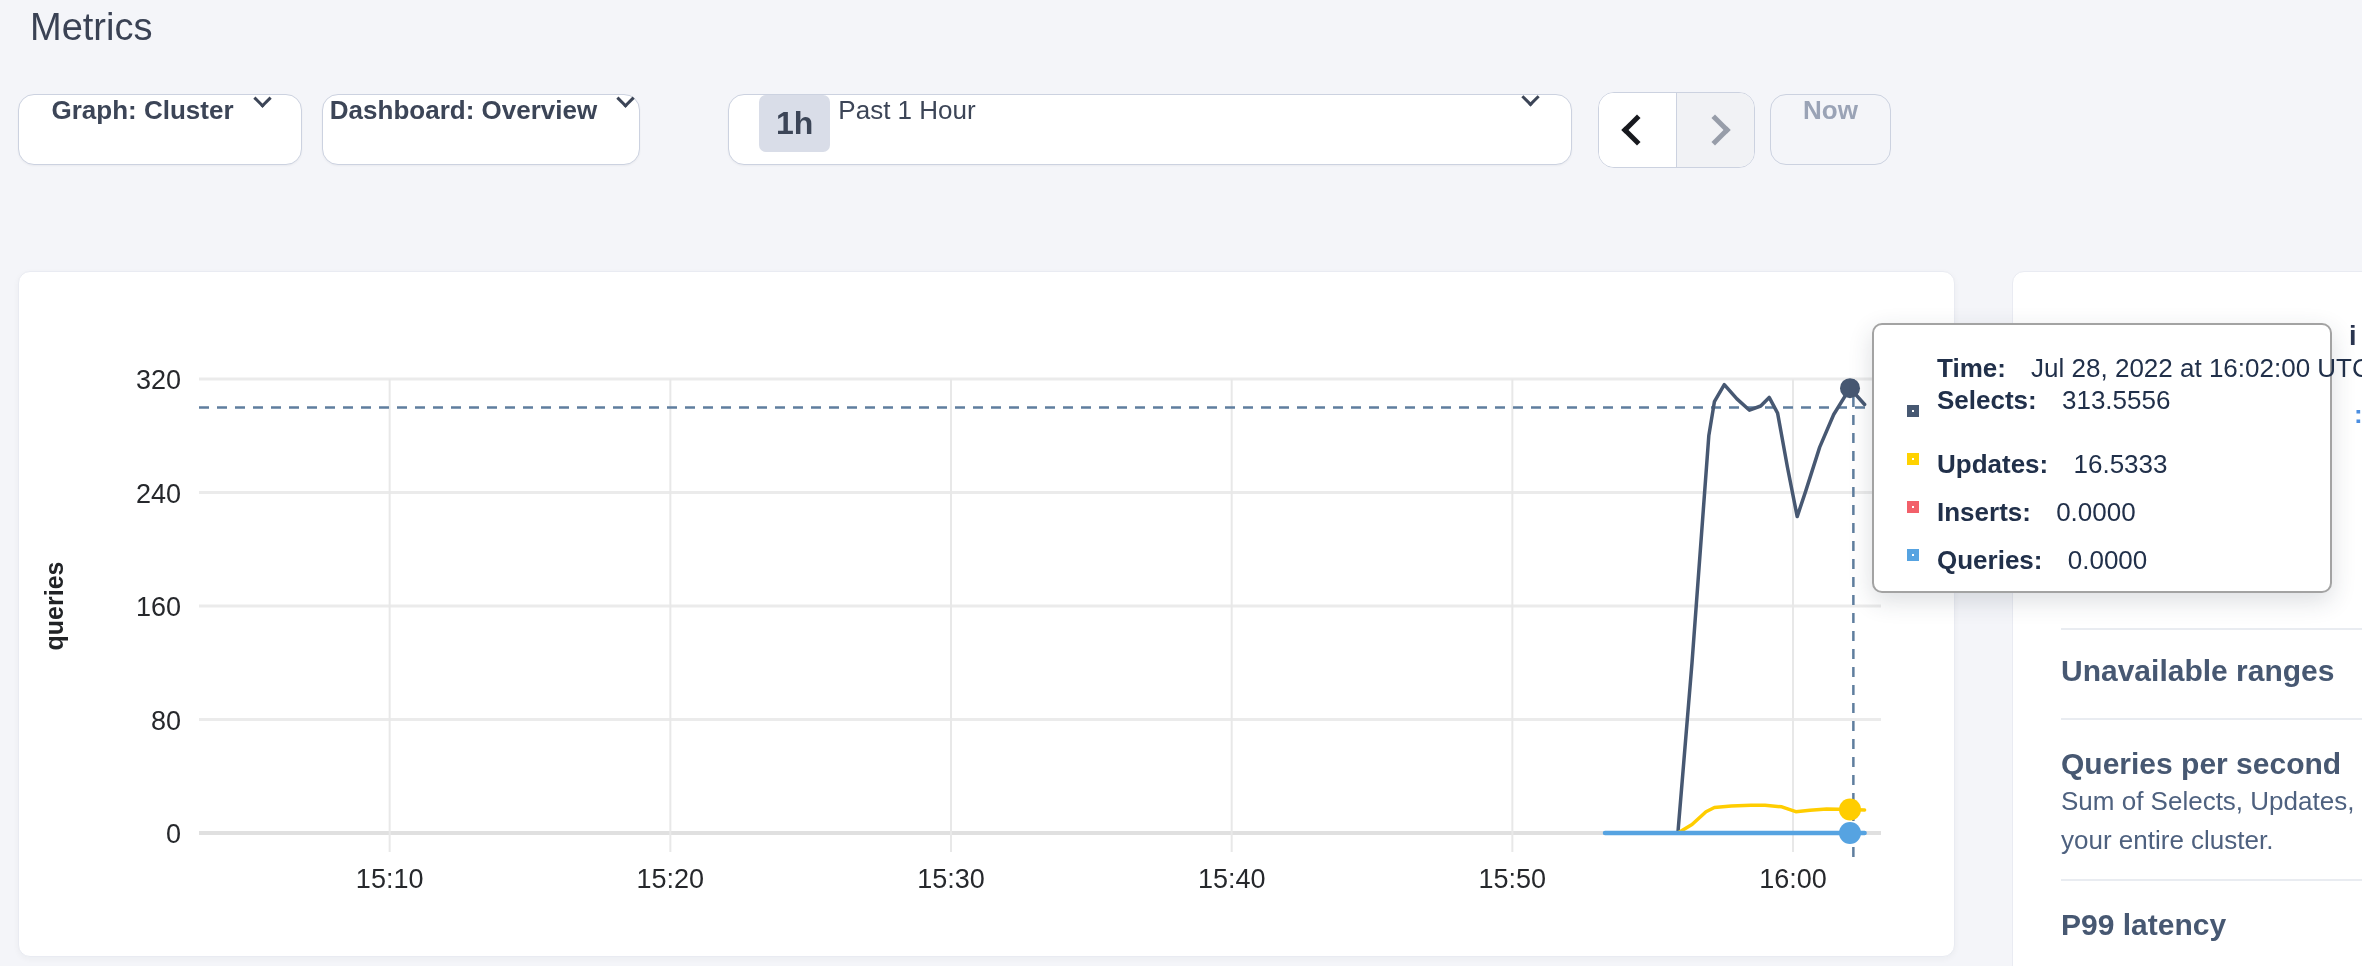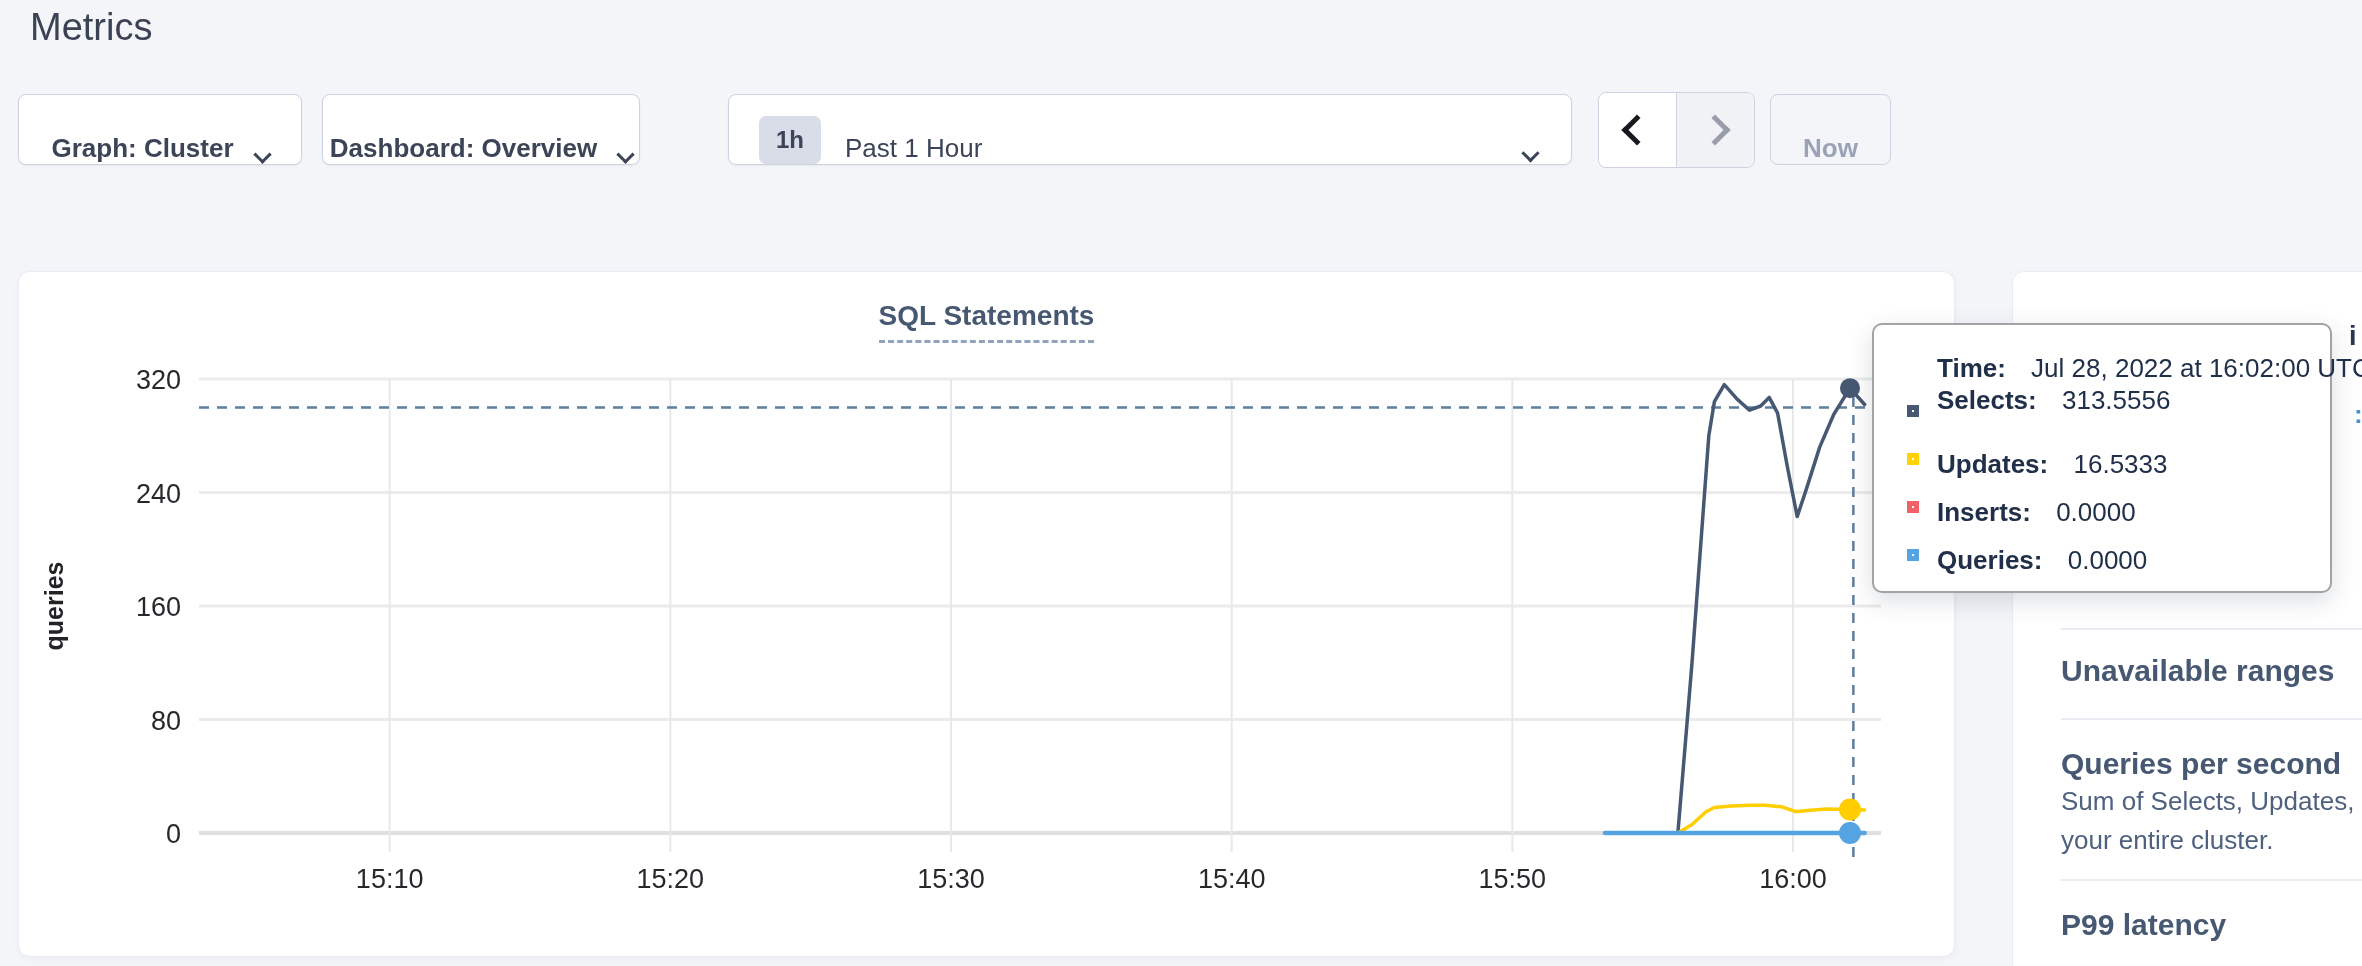--- a/index.html
+++ b/index.html
@@ -10,37 +10,37 @@
     font-family:"Liberation Sans", sans-serif;
     color:#3a4254;
   }
   .page-title {
     position:absolute; left:30px; top:6px;
     font-size:38px; font-weight:400; color:#3a4254;
   }
   
   .dropdown, .timeselect, .now-btn, .navgroup {
     position:absolute; top:94px; height:71px;
-    border:1px solid #ccd2e0; border-radius:8px;
-    display:flex; align-items:flex-end;
+    border:1px solid #ccd2e0; border-radius:16px;
+    display:flex; align-items:flex-start;
     font-size:26px; color:#3c4557;
   }
   .dropdown { background:#fff; justify-content:center; font-weight:600; box-shadow:0 1px 2px rgba(30,40,60,.05); }
   .dd-graph { left:18px; width:284px; }
   .dd-dashboard { left:322px; width:318px; }
   .chev {
     display:inline-block; width:13px; height:13px;
     border-right:3px solid #3c4557; border-bottom:3px solid #3c4557;
     transform:rotate(45deg) translate(-2px,-2px);
     margin-left:22px;
   }
   .timeselect { left:728px; width:844px; background:#fff; padding:0 30px; box-shadow:0 1px 2px rgba(30,40,60,.05); }
   .time-badge {
-    background:#d9dde8; color:#3c4557; font-weight:700; font-size:24px;
-    border-radius:7px; padding:10px 17px; margin-right:24px;
+    background:#d9dde8; color:#3c4557; font-weight:700; font-size:32px;
+    border-radius:7px; padding:10px 17px; margin-right:8px;
   }
   .timeselect .chev { position:absolute; right:34px; margin:0; transform:rotate(45deg) translate(-3px,-3px); }
   .navgroup { left:1598px; top:92px; width:157px; height:76px; background:#fff; overflow:hidden; padding:0; }
   .navgroup .half {
     width:50%; height:100%; display:flex; align-items:center; justify-content:center;
   }
   .half-prev { background:#ffffff; border-right:1px solid #ccd2e0; border-radius:8px 0 0 8px; }
   .half-next { background:#f1f2f5; border-radius:0 8px 8px 0; }
   .chev-big { width:22px; height:22px; display:inline-block; }
   .chev-left  { border-left:5px solid #17191e; border-bottom:5px solid #17191e; transform:rotate(45deg); }
@@ -109,23 +109,20 @@
   </div>
   <div class="half half-next">
     <span class="chev-big chev-right"></span>
   </div>
 </div>
 <div class="now-btn">
   <span>Now</span>
 </div>
 
 <div class="chart-card">
-  <div class="chart-title-wrap">
-    <span class="chart-title">SQL Statements</span>
-  </div>
   <svg id="chart-svg" width="1937" height="686">
       <line x1="180" x2="1862" y1="561" y2="561" stroke="#e0e0e0" stroke-width="4"></line>
       <text x="162" y="571" text-anchor="end" fill="#26282c" font-size="27">0</text>
       <line x1="180" x2="1862" y1="447.5" y2="447.5" stroke="#ebebeb" stroke-width="3"></line>
       <text x="162" y="457.5" text-anchor="end" fill="#26282c" font-size="27">80</text>
       <line x1="180" x2="1862" y1="334" y2="334" stroke="#ebebeb" stroke-width="3"></line>
       <text x="162" y="344" text-anchor="end" fill="#26282c" font-size="27">160</text>
       <line x1="180" x2="1862" y1="220.5" y2="220.5" stroke="#ebebeb" stroke-width="3"></line>
       <text x="162" y="230.5" text-anchor="end" fill="#26282c" font-size="27">240</text>
       <line x1="180" x2="1862" y1="107" y2="107" stroke="#ebebeb" stroke-width="3"></line>

